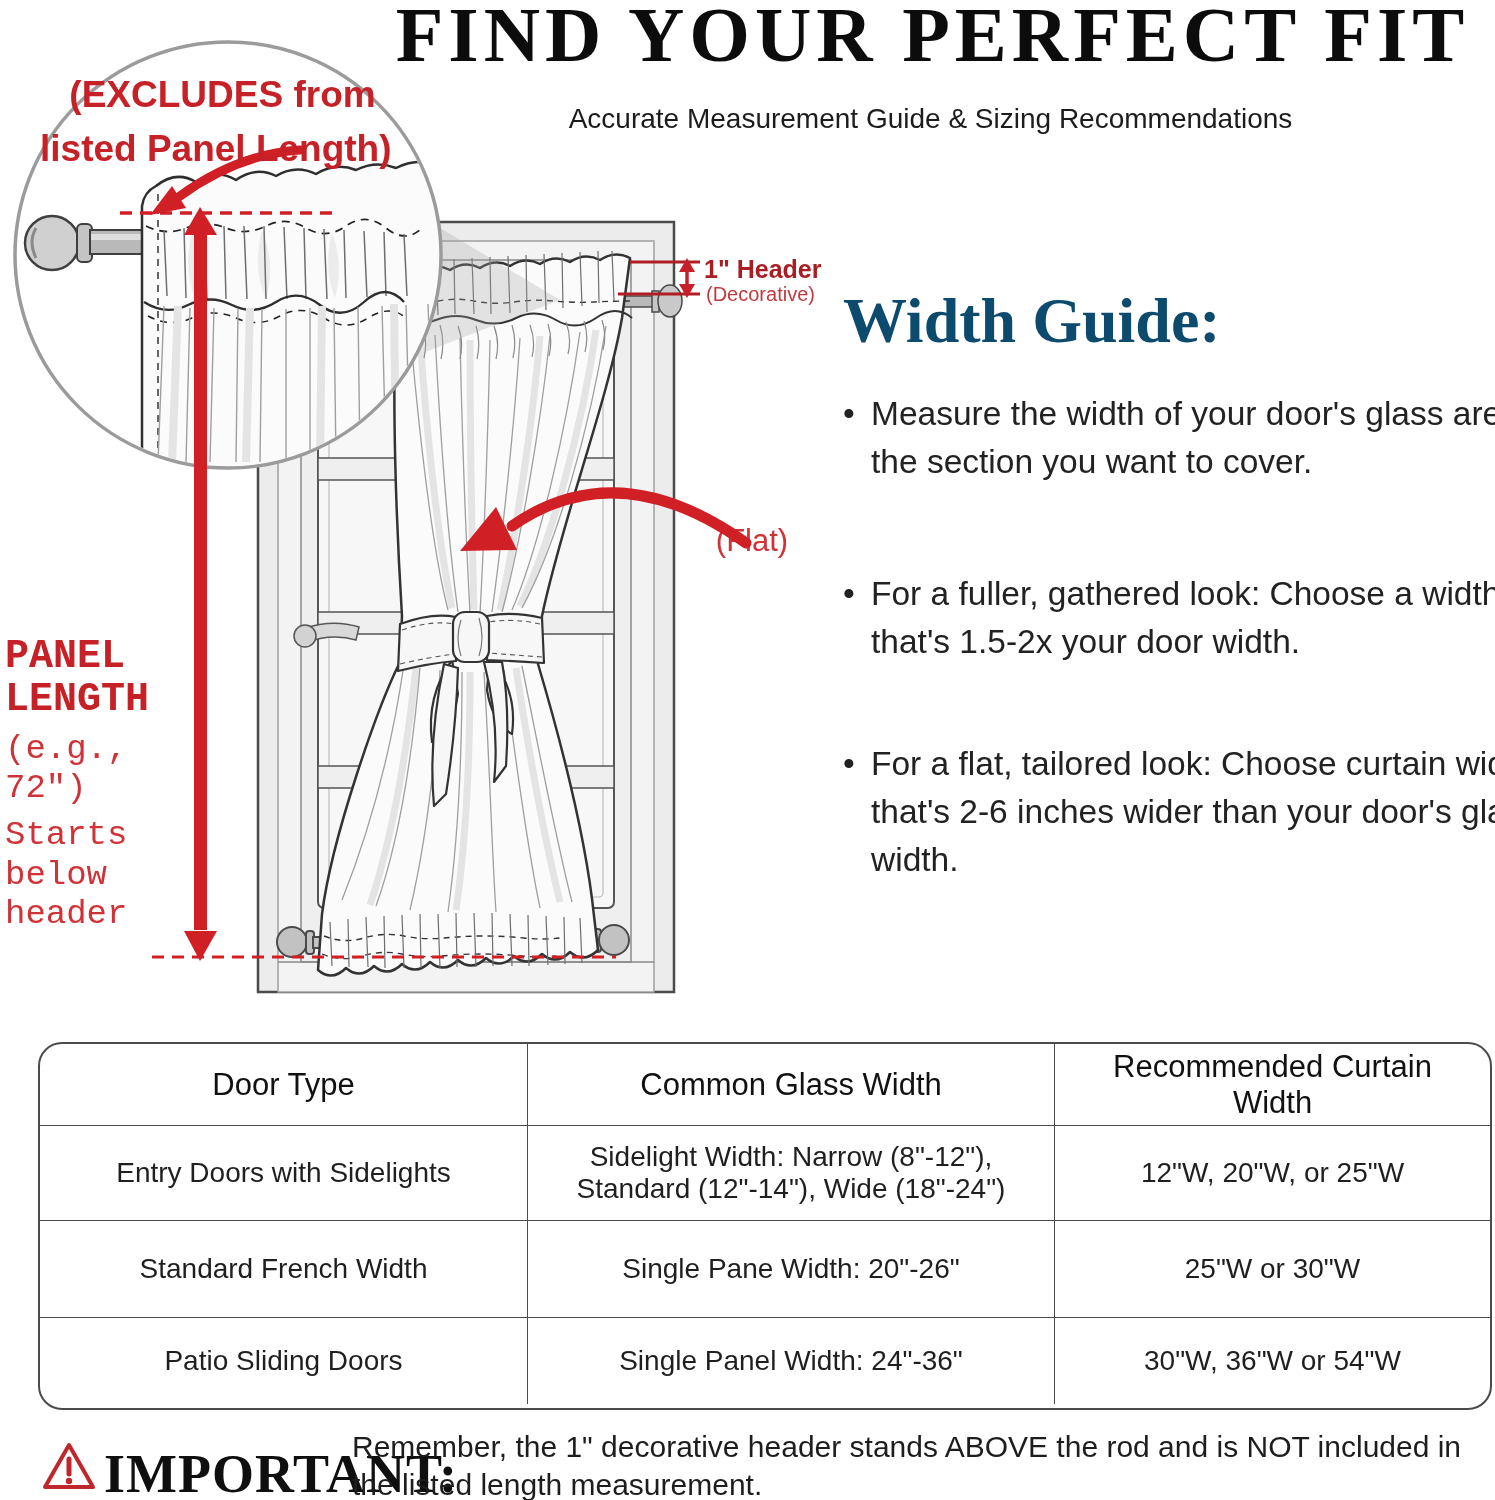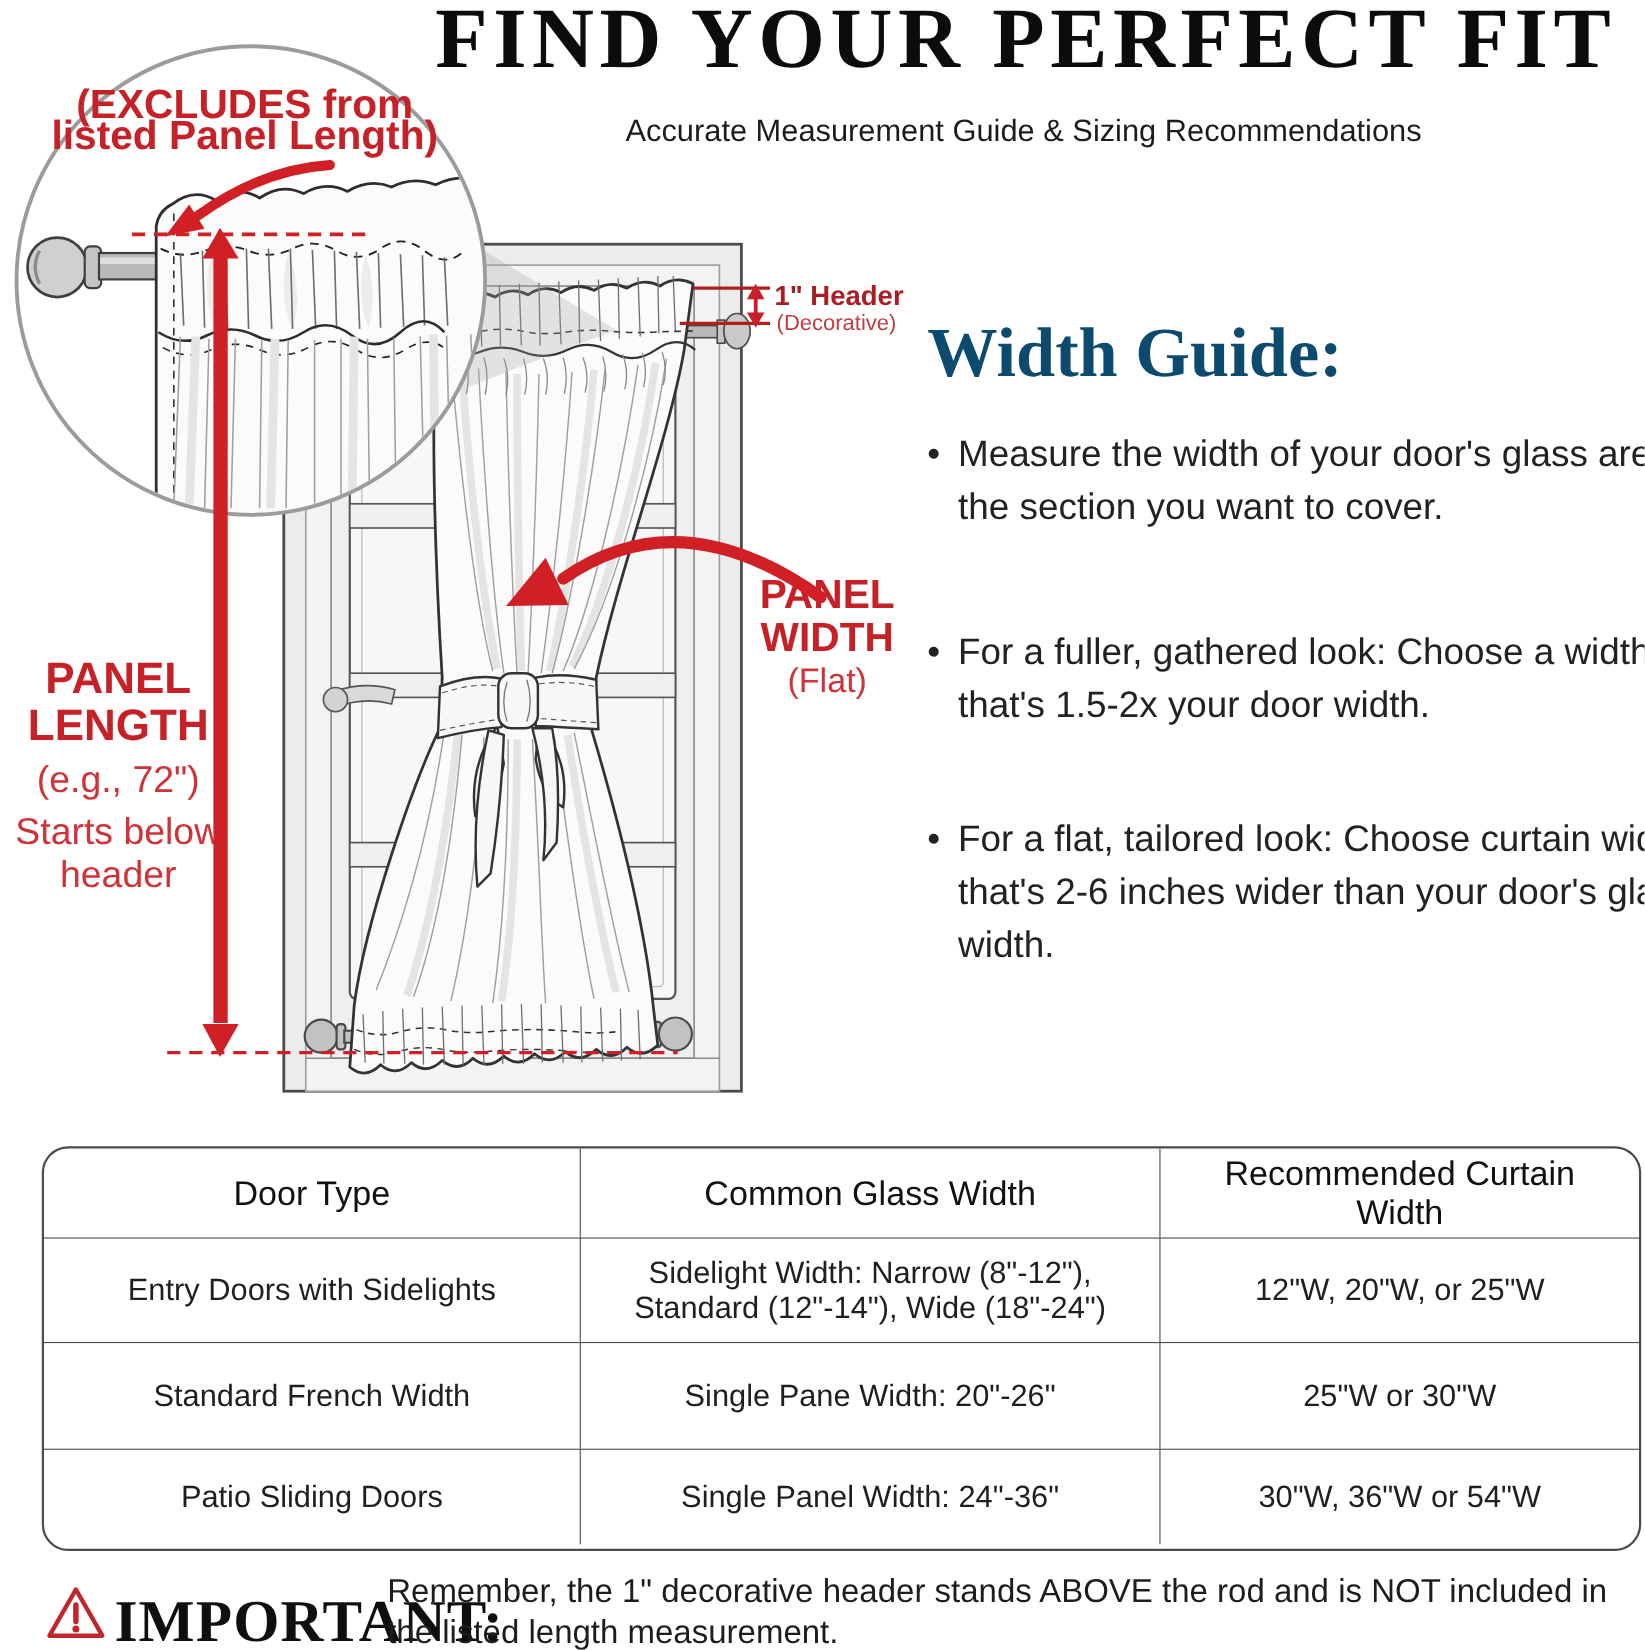--- a/index.html
+++ b/index.html
@@ -10,22 +10,22 @@
   .abs{position:absolute;}
   .serif{font-family:"Liberation Serif",serif;}
   
   #title{left:370px;top:-10px;width:1125px;text-align:center;
     font-size:78px;font-weight:700;letter-spacing:5px;color:#0c0c0c;z-index:5;}
   #subtitle{left:368px;top:103px;width:1125px;text-align:center;
     font-size:28px;color:#1c1c1c;z-index:5;}
   
   .redtxt{color:#c52127;z-index:6;}
   #excl1{left:50px;top:74px;width:345px;text-align:center;font-size:37px;font-weight:700;}
-  #excl2{left:40px;top:102px;width:365px;text-align:center;font-size:37px;font-weight:700;}
-  #panel-length{left:5px;top:596px;width:205px;text-align:center;}
+  #excl2{left:40px;top:128px;width:365px;font-size:37px;font-weight:700;}
+  #panel-length{left:5px;top:636px;width:205px;text-align:left;font-family:Liberation Mono, monospace;}
   #panel-length .pl-title{font-size:40px;font-weight:700;line-height:1.07;color:#c52127;}
   #panel-length .pl-sub{font-size:34px;line-height:1.16;color:#cf3338;margin-top:8px;}
   #hdr-callout-label{left:704px;top:255px;font-size:25px;font-weight:700;color:#a81e23;}
   #hdr-callout-sub{left:706px;top:283px;font-size:20px;color:#c23a3f;}
   #panel-width{left:670px;top:521px;width:164px;text-align:center;}
   #panel-width .pw-title{font-size:37px;font-weight:700;line-height:1.06;color:#c52127;}
   #panel-width .pw-sub{font-size:31px;color:#cf3338;margin-top:2px;}
   
   #wg-heading{left:843px;top:284px;font-size:64px;font-weight:700;color:#0c4a6e;z-index:5;}
   .bullet{left:843px;width:690px;font-size:33.5px;line-height:1.44;color:#222;
@@ -194,21 +194,20 @@
 <div class="abs" id="panel-length">
   <div class="pl-title">PANEL LENGTH</div>
   <div class="pl-sub">(e.g., 72")</div>
   <div class="pl-sub">Starts below header</div>
 </div>
 
 <div class="abs" id="hdr-callout-label">1" Header</div>
 <div class="abs" id="hdr-callout-sub">(Decorative)</div>
 
 <div class="abs" id="panel-width">
-  <div class="pw-title">PANEL WIDTH</div>
   <div class="pw-sub">(Flat)</div>
 </div>
 
 <div class="abs serif" id="wg-heading">Width Guide:</div>
 
 <div class="abs bullet" id="bullet-0">
   <span class="dot">•</span>
   <span>Measure the width of your door's glass area or the section you want to cover.</span>
 </div>
 <div class="abs bullet" id="bullet-1">

